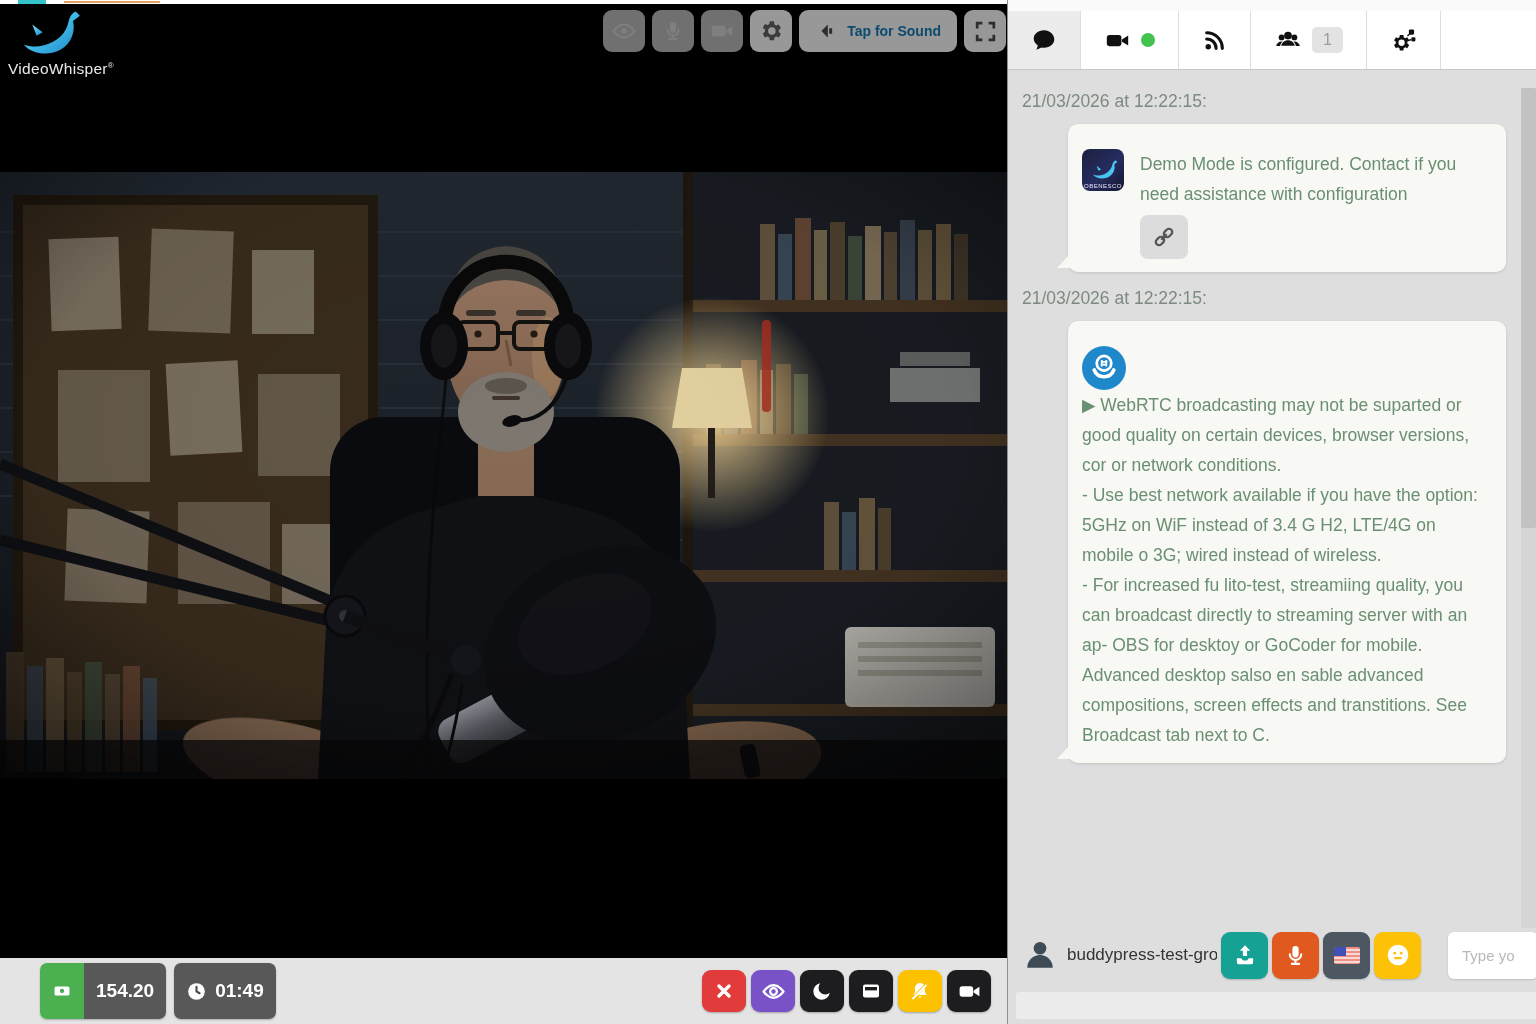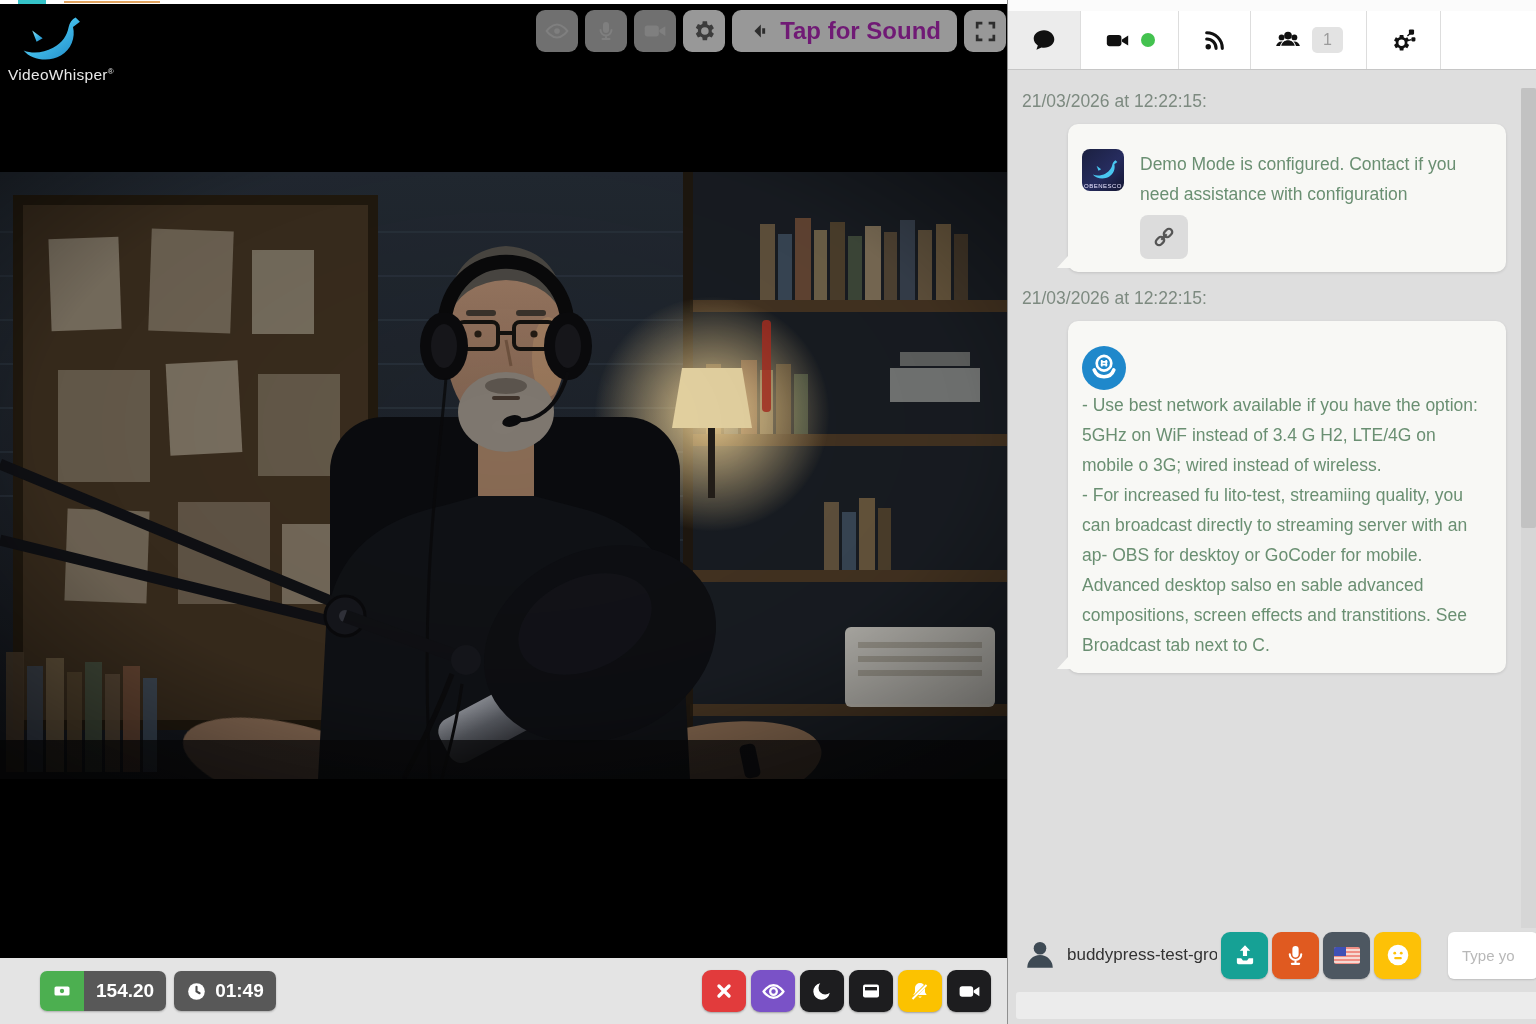--- a/index.html
+++ b/index.html
@@ -6,36 +6,36 @@
   body{width:1536px;height:1024px;overflow:hidden;position:relative;
        font-family:"Liberation Sans", sans-serif;-webkit-font-smoothing:antialiased;}
   svg{display:block}
 
   
   .video-panel{position:absolute;left:0;top:0;width:1007px;height:1024px;background:#000;}
   .progress-strip{position:absolute;left:0;top:0;width:100%;height:4px;background:#fff;z-index:9;}
   .seg-teal{position:absolute;left:18px;top:0;width:28px;height:4px;background:#35c3c9;}
   .seg-orange{position:absolute;left:64px;top:1px;width:96px;height:2px;background:#e0a35f;}
 
-  .logo{position:absolute;left:8px;top:12px;z-index:8;}
+  .logo{position:absolute;left:8px;top:6px;z-index:8;}
   .logo-text{color:#e9e9e9;font-size:15.5px;margin-top:-2px;letter-spacing:.3px;text-shadow:0 1px 2px #000;}
   .logo-text sup{font-size:8px;}
 
   .video-controls{position:absolute;top:10px;right:1px;display:flex;gap:7px;z-index:8;align-items:center;}
   .vc-btn{width:42px;height:42px;border-radius:9px;background:rgba(165,165,165,.92);
           display:flex;align-items:center;justify-content:center;color:#3c3c3c;}
   .vc-btn.dim{color:#7f7f7f;background:rgba(150,150,150,.75);}
-  .vc-btn.tap{width:auto;padding:0 16px;gap:10px;font-size:24px;font-weight:600;color:#701a75;}
+  .vc-btn.tap{width:auto;padding:0 16px;gap:10px;font-size:14px;font-weight:600;color:#0c4a6e;}
 
   .video-image{position:absolute;left:0;top:172px;width:1007px;height:607px;}
 
   .video-bottombar{position:absolute;left:0;top:958px;width:1007px;height:66px;background:#e4e4e4;
                    display:flex;align-items:center;}
   .badges{display:flex;gap:8px;margin-left:40px;}
-  .badge{display:flex;height:40px;border-radius:7px;overflow:hidden;box-shadow:0 1px 2px rgba(0,0,0,.25);}
+  .badge{display:flex;height:56px;border-radius:7px;overflow:hidden;box-shadow:0 1px 2px rgba(0,0,0,.25);}
   .badge .cell{display:flex;align-items:center;justify-content:center;padding:0 12px;background:#585858;
                color:#fff;font-size:19px;font-weight:700;gap:8px;}
   .badge .cell.green{background:#4caf50;width:20px;}
   .bb-spacer{flex:1;}
   .action-buttons{display:flex;gap:5px;margin-right:16px;}
   .ab{width:44px;height:42px;border-radius:9px;display:flex;align-items:center;justify-content:center;
       box-shadow:0 1px 2px rgba(0,0,0,.3);}
   .ab.red{background:#e23b3c;} .ab.purple{background:#7a52c7;} .ab.black{background:#1d1d1f;}
   .ab.yellow{background:#fcc200;}
 
@@ -445,20 +445,21 @@
       <span class="tail"></span>
       <div class="msg-row">
         <div class="avatar-hash">
           <svg width="38" height="38" viewBox="0 0 24 24">
             <circle cx="12" cy="9" r="4.6" fill="none" stroke="#fff" stroke-width="1.7"></circle>
             <path d="M10.6 7v4M13.4 7v4M10 8.2h4.2M9.9 9.8h4.2" stroke="#fff" stroke-width="1.1"></path>
             <path d="M5.8 13.2a6.6 6.6 0 0012.4 0" fill="none" stroke="#fff" stroke-width="2.3" stroke-linecap="round"></path>
             </svg>
         </div>
       </div>
+      <p class="msg-text full">▶ WebRTC broadcasting may not be suparted or good quality on certain devices, browser versions, cor or network conditions.</p>
       <p class="msg-text full">- Use best network available if you have the option: 5GHz on WiF instead of 3.4 G H2, LTE/4G on mobile o 3G; wired instead of wireless.</p>
       <p class="msg-text full">- For increased fu lito-test, streamiing quality, you can broadcast directly to streaming server with an ap- OBS for desktoy or GoCoder for mobile. Advanced desktop salso en sable advanced compositions, screen effects and transtitions. See Broadcast tab next to C.</p>
     </div>
   </div>
 
   <div class="scroll-track">
     <div class="scroll-thumb"></div>
   </div>
 
   <div class="input-row">

